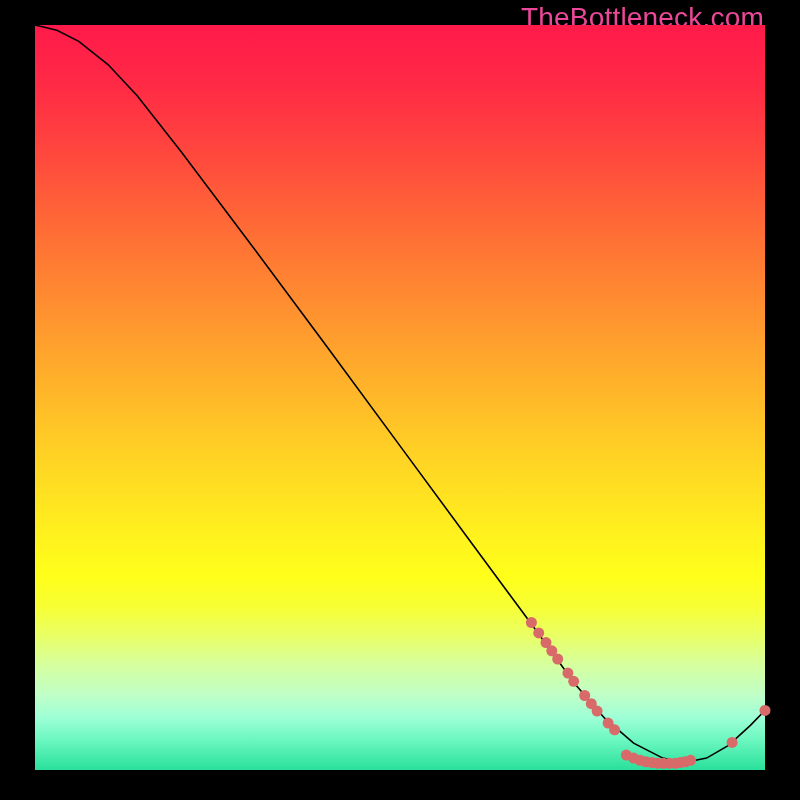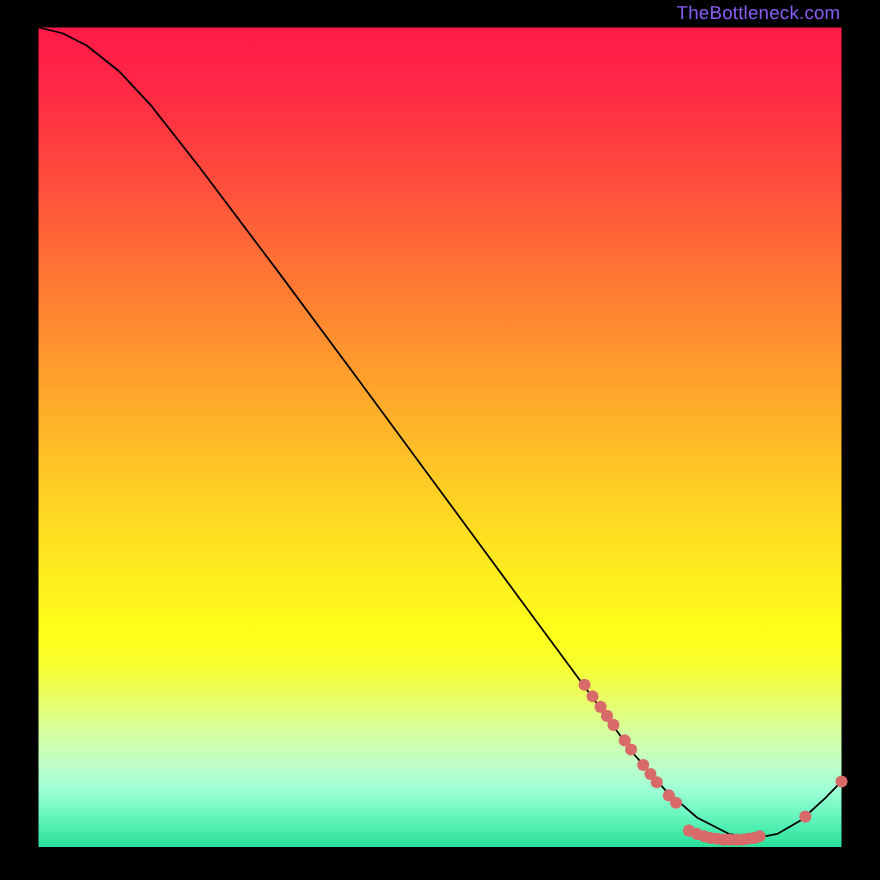--- a/index.html
+++ b/index.html
@@ -40,22 +40,22 @@
       #bfffc8 90%,
       #9dffd6 93%,
       #6bf7c0 96%,
       #29e09a 100%
     );
   }
   .watermark {
     position: absolute;
     top: 2px;
     right: 36px;
-    color: #8b5cf6;
-    font-size: 17px;
+    color: #ec4899;
+    font-size: 28px;
     letter-spacing: 0.2px;
     user-select: none;
     margin-left: 36px;
   }
   svg.curve {
     position: absolute;
     left: 0;
     top: 0;
     width: 730px;
     height: 745px;

